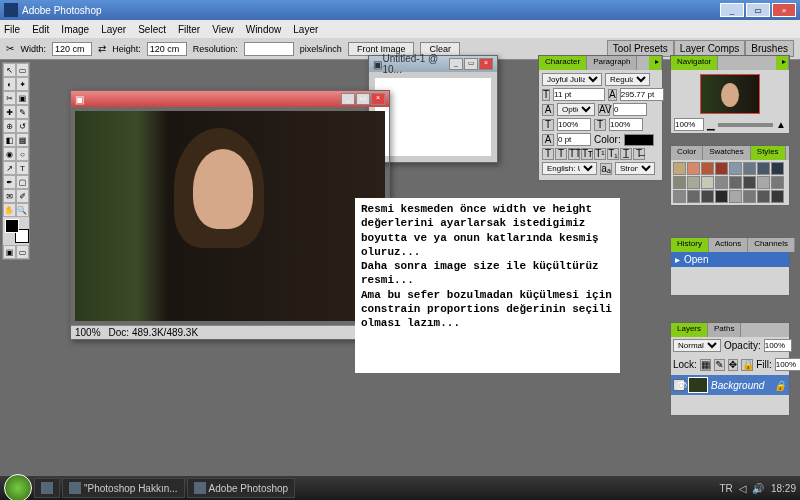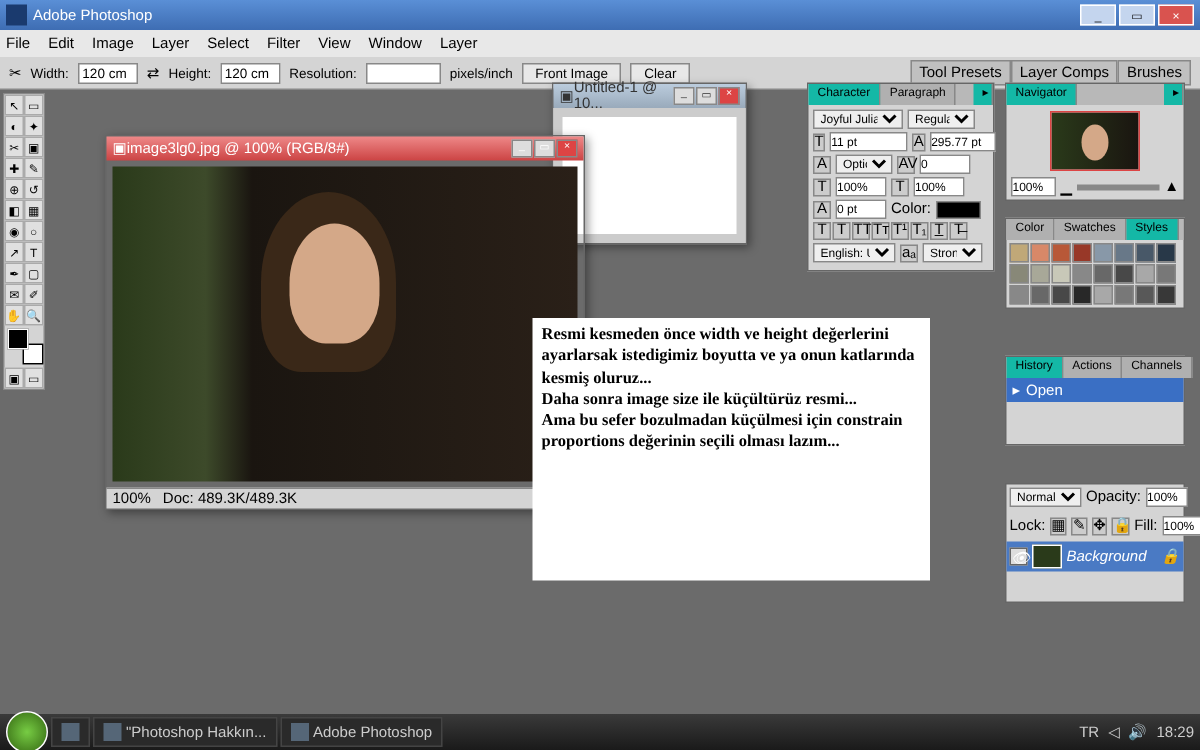--- a/index.html
+++ b/index.html
@@ -29,21 +29,21 @@
 .canvas-win .hdr .wb span { width:14px; height:12px; background:#ddd; border:1px solid #888; font-size:7px; text-align:center; }
 .canvas-win .hdr .wb .x { background:#d44; color:#fff; }
 .canvas-body { background:#fff; }
 .portrait { background:linear-gradient(90deg,#2a3a1a 0%,#3d4a2a 20%,#1a1510 30%,#2a2018 100%); position:relative; overflow:hidden; }
 .portrait .face { position:absolute; left:38%; top:18%; width:60px; height:80px; background:#d4a888; border-radius:50% 50% 40% 40%; }
 .portrait .hair { position:absolute; left:32%; top:8%; width:90px; height:120px; background:#3a2818; border-radius:50% 50% 30% 30%; }
 .statusbar { height:14px; background:#d4d4d4; border-top:1px solid #888; display:flex; align-items:center; padding:0 4px; font-size:8px; gap:8px; }
 .note { position:absolute; background:#fff; color:#000; font-family:Georgia,serif; font-size:11px; padding:4px 6px; font-weight:bold; line-height:1.3; }
 .panel { position:absolute; background:#d4d4d4; border:1px solid #666; font-size:9px; }
 .panel .tabs { display:flex; background:#b8b8b8; height:14px; }
-.panel .tabs span { padding:1px 6px; background:#14b8a6; border-right:1px solid #888; font-size:8px; }
+.panel .tabs span { padding:1px 6px; background:#84cc16; border-right:1px solid #888; font-size:8px; }
 .panel .tabs span.inactive { background:#b0b0b0; }
 .panel .tabs .cls { margin-left:auto; width:12px; text-align:center; }
 .panel .body { padding:3px; }
 .panel input,.panel select { font-size:8px; height:13px; border:1px solid #888; }
 .char-row { display:flex; align-items:center; gap:3px; margin-bottom:2px; }
 .char-row .ico { width:12px; height:12px; background:#ccc; border:1px solid #888; text-align:center; line-height:10px; }
 .nav-img { width:60px; height:40px; margin:4px auto; background:linear-gradient(90deg,#2a3a1a,#1a1510); border:1px solid #d44; position:relative; }
 .nav-img .f { position:absolute; left:35%; top:20%; width:18px; height:24px; background:#d4a888; border-radius:50%; }
 .swatchgrid { display:grid; grid-template-columns:repeat(8,13px); gap:1px; padding:2px; }
 .swatchgrid span { width:13px; height:13px; border:1px solid #888; }
@@ -168,40 +168,39 @@
         <span>▭</span>
         <span class="x">×</span>
       </div>
   </div>
   <div class="canvas-body" style="height:90px; border:6px solid #ccc;"></div>
 </div>
 
 <div class="canvas-win main" style="left:70px; top:90px; width:320px;">
   <div class="hdr">
     <span>▣</span>
-    <span>image3lg0.jpg @ 100% (RGB/8#)</span>
     <div class="wb">
         <span>_</span>
         <span>▭</span>
         <span class="x">×</span>
       </div>
   </div>
   <div class="canvas-body portrait" style="height:210px; margin:4px;">
     <div class="hair"></div>
       <div class="face"></div>
   </div>
   <div class="statusbar">
     <span>100%</span>
     <span>Doc: 489.3K/489.3K</span>
     <span style="margin-left:auto">◀</span>
     <span>▶</span>
   </div>
 </div>
 
-<div class="note" style="left:355px; top:212px; width:265px; height:175px; white-space:pre-line;">Resmi kesmeden önce width ve height değerlerini ayarlarsak istedigimiz boyutta ve ya onun katlarında kesmiş oluruz...
+<div class="note" style="left:355px; top:198px; width:265px; height:175px; white-space:pre-line;font-family:Liberation Mono, monospace;">Resmi kesmeden önce width ve height değerlerini ayarlarsak istedigimiz boyutta ve ya onun katlarında kesmiş oluruz...
 Daha sonra image size ile küçültürüz resmi...
 Ama bu sefer bozulmadan küçülmesi için constrain proportions değerinin seçili olması lazım...</div>
 
 <div class="panel" style="left:538px; top:55px; width:125px;">
   <div class="tabs">
       <span>Character</span>
       <span class="inactive">Paragraph</span>
       <span class="cls">▸</span>
     </div>
   <div class="body">
@@ -308,20 +307,24 @@
       <span class="inactive">Channels</span>
     </div>
   <div class="hist-row sel">
       <span>▸</span>
       <span>Open</span>
     </div>
   <div style="height:28px"></div>
 </div>
 
 <div class="panel" style="left:670px; top:322px; width:120px;">
+  <div class="tabs">
+      <span>Layers</span>
+      <span class="inactive">Paths</span>
+    </div>
   <div class="char-row" style="padding:2px">
       <select style="width:50px"><option>Normal</option></select>
       <span>Opacity:</span>
       <input style="width: 28px;" value="100%">
     </div>
   <div class="char-row" style="padding:2px">
       <span>Lock:</span>
       <span class="ico">▦</span>
       <span class="ico">✎</span>
       <span class="ico">✥</span>

